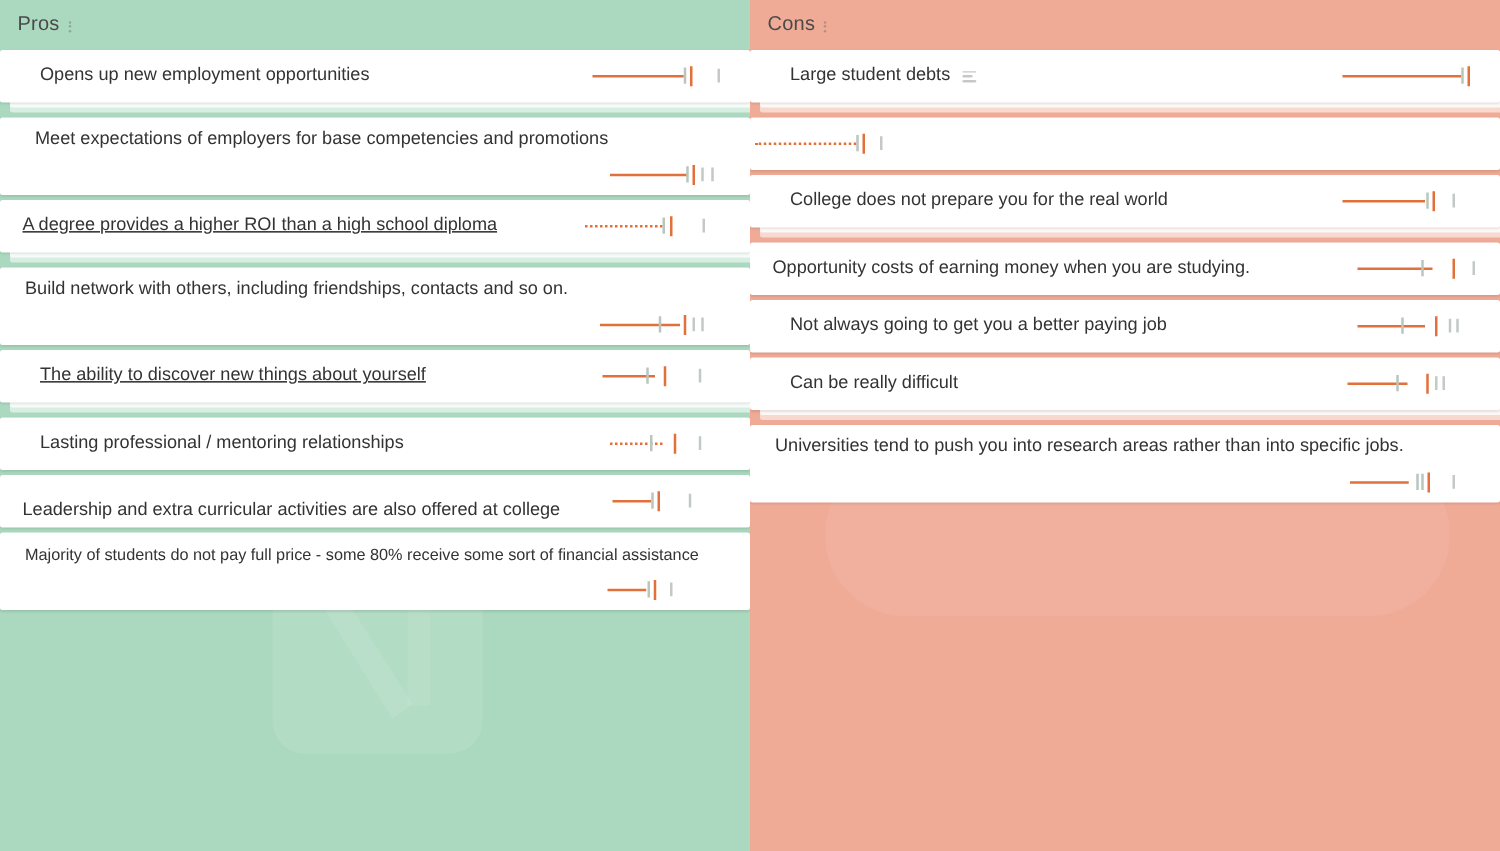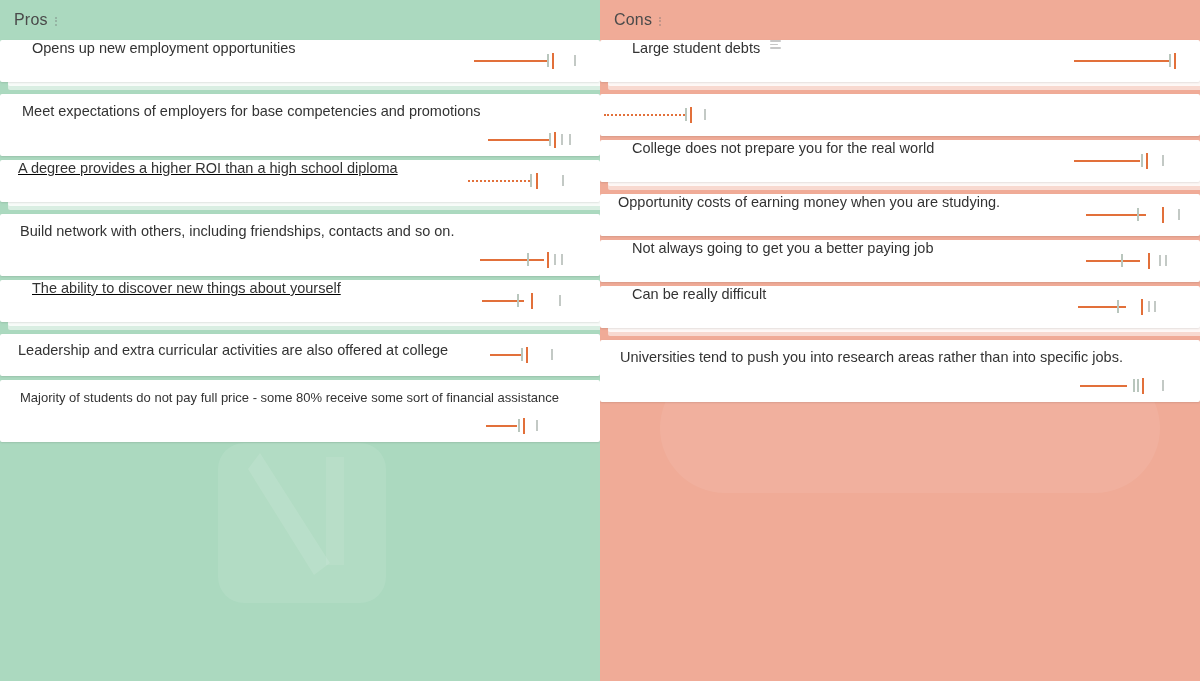--- a/index.html
+++ b/index.html
@@ -93,21 +93,21 @@
     display: flex;
     align-items: center;
     padding: 0 12px 0 0;
   }
   .card.one-line  { height: 42px; }
   .card.two-line  { height: 62px; align-items: flex-start; }
 
   .card-body {
     flex: 1 1 auto;
     display: flex;
-    align-items: flex-start;
+    align-items: center;
     min-width: 0;
     height: 100%;
   }
   .card.two-line .card-body {
     height: 36px;
     align-items: center;
   }
 
   .card-label {
     font-size: 14.5px;
@@ -192,21 +192,21 @@
           <div class="bar-area" style="width: 118px;">
             <div class="bar-line" style="left: 4px; width: 73px;"></div>
             <div class="tick gray" style="left: 77px;"></div>
             <div class="tick orange" style="left: 82px;"></div>
             <div class="tick gray-sm" style="left: 104px;"></div>
           </div>
         </div>
       </div>
       <div class="card-wrap">
         <div class="card two-line">
-          <div class="card-body" style="padding-left: 22px;">
+          <div class="card-body" style="padding-left: 28px;">
             <span class="card-label">Meet expectations of employers for base competencies and promotions</span>
           </div>
           <div class="bar-area" style="width: 104px;">
             <div class="bar-line" style="left: 4px; width: 62px;"></div>
             <div class="tick gray" style="left: 65px;"></div>
             <div class="tick orange" style="left: 70px;"></div>
             <div class="tick gray-sm" style="left: 77px;"></div>
             <div class="tick gray-sm" style="left: 85px;"></div>
           </div>
         </div>
@@ -246,20 +246,33 @@
           <div class="bar-area" style="width: 110px;">
             <div class="bar-line" style="left: 4px; width: 42px;"></div>
             <div class="tick gray" style="left: 39px;"></div>
             <div class="tick orange" style="left: 53px;"></div>
             <div class="tick gray-sm" style="left: 81px;"></div>
           </div>
         </div>
       </div>
       <div class="card-wrap">
         <div class="card one-line">
+          <div class="card-body" style="padding-left: 32px;">
+            <span class="card-label">Lasting professional / mentoring relationships</span>
+          </div>
+          <div class="bar-area" style="width: 104px;">
+            <div class="bar-line dotted" style="left: 4px; width: 42px;"></div>
+            <div class="tick gray" style="left: 36px;"></div>
+            <div class="tick orange" style="left: 55px;"></div>
+            <div class="tick gray-sm" style="left: 75px;"></div>
+          </div>
+        </div>
+      </div>
+      <div class="card-wrap">
+        <div class="card one-line">
           <div class="card-body" style="padding-left: 18px; margin-top: 16px;">
             <span class="card-label">Leadership and extra curricular activities are also offered at college</span>
           </div>
           <div class="bar-area" style="width: 102px;">
             <div class="bar-line" style="left: 4px; width: 31px;"></div>
             <div class="tick gray" style="left: 35px;"></div>
             <div class="tick orange" style="left: 40px;"></div>
             <div class="tick gray-sm" style="left: 65px;"></div>
           </div>
         </div>

